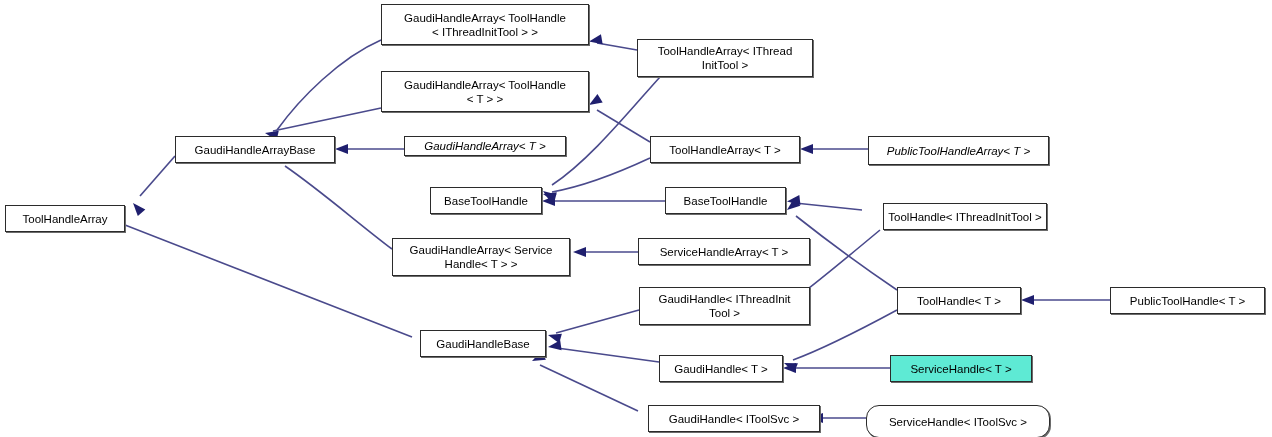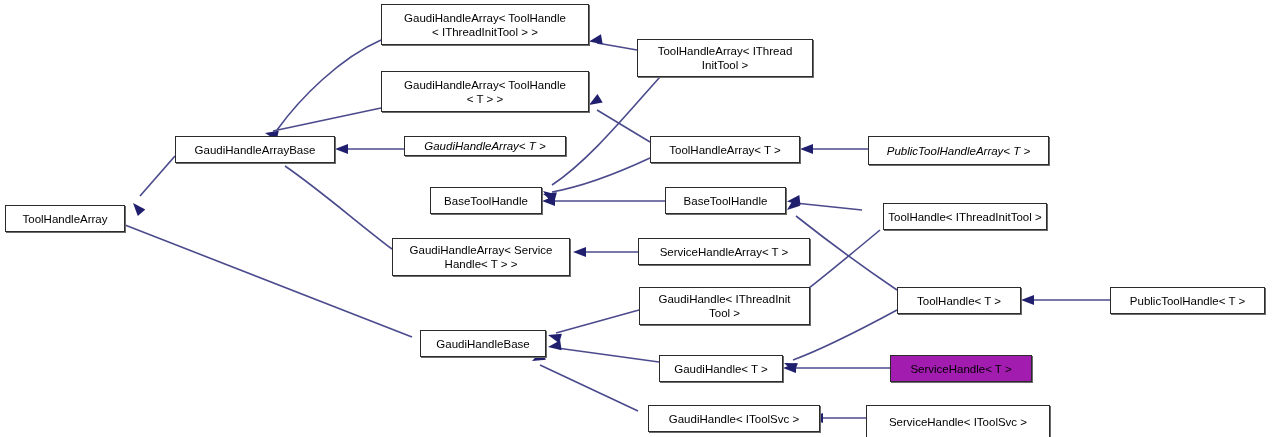--- a/index.html
+++ b/index.html
@@ -144,16 +144,16 @@
     <div class="node" style="left: 5px; top: 205px; width: 120px; height: 27px; border-color: rgb(43, 43, 43); background: rgb(255, 255, 255);"><span>ToolHandleArray</span></div>
     <div class="node" style="left: 392px; top: 238px; width: 178px; height: 38px; border-color: rgb(43, 43, 43); background: rgb(255, 255, 255);"><span>GaudiHandleArray&lt; Service
 Handle&lt; T &gt; &gt;</span></div>
     <div class="node" style="left: 638px; top: 238px; width: 172px; height: 27px; border-color: rgb(43, 43, 43); background: rgb(255, 255, 255);"><span>ServiceHandleArray&lt; T &gt;</span></div>
     <div class="node" style="left: 639px; top: 287px; width: 171px; height: 38px; border-color: rgb(43, 43, 43); background: rgb(255, 255, 255);"><span>GaudiHandle&lt; IThreadInit
 Tool &gt;</span></div>
     <div class="node" style="left: 897px; top: 287px; width: 124px; height: 27px; border-color: rgb(43, 43, 43); background: rgb(255, 255, 255);"><span>ToolHandle&lt; T &gt;</span></div>
     <div class="node" style="left: 1110px; top: 287px; width: 155px; height: 27px; border-color: rgb(43, 43, 43); background: rgb(255, 255, 255);"><span>PublicToolHandle&lt; T &gt;</span></div>
     <div class="node" style="left: 420px; top: 330px; width: 126px; height: 27px; border-color: rgb(43, 43, 43); background: rgb(255, 255, 255);"><span>GaudiHandleBase</span></div>
     <div class="node" style="left: 659px; top: 355px; width: 124px; height: 27px; border-color: rgb(43, 43, 43); background: rgb(255, 255, 255);"><span>GaudiHandle&lt; T &gt;</span></div>
-    <div class="node" style="left: 890px; top: 355px; width: 142px; height: 27px; border-color: rgb(43, 43, 43); background: #a21caf;"><span>ServiceHandle&lt; T &gt;</span></div>
+    <div class="node" style="left: 890px; top: 355px; width: 142px; height: 27px; border-color: rgb(43, 43, 43); background: #5eead4;"><span>ServiceHandle&lt; T &gt;</span></div>
     <div class="node" style="left: 638px; top: 405px; width: 172px; height: 27px; border-color: rgb(43, 43, 43); background: rgb(255, 255, 255); margin-left: 10px;"><span>GaudiHandle&lt; IToolSvc &gt;</span></div>
-    <div class="node" style="left: 866px; top: 405px; width: 184px; height: 33px; border-color: rgb(43, 43, 43); background: rgb(255, 255, 255);"><span>ServiceHandle&lt; IToolSvc &gt;</span></div>
+    <div class="node" style="left: 866px; top: 405px; width: 184px; height: 33px; border-color: rgb(43, 43, 43); background: rgb(255, 255, 255); border-radius: 13px;"><span>ServiceHandle&lt; IToolSvc &gt;</span></div>
   </div>
 
 </body></html>

